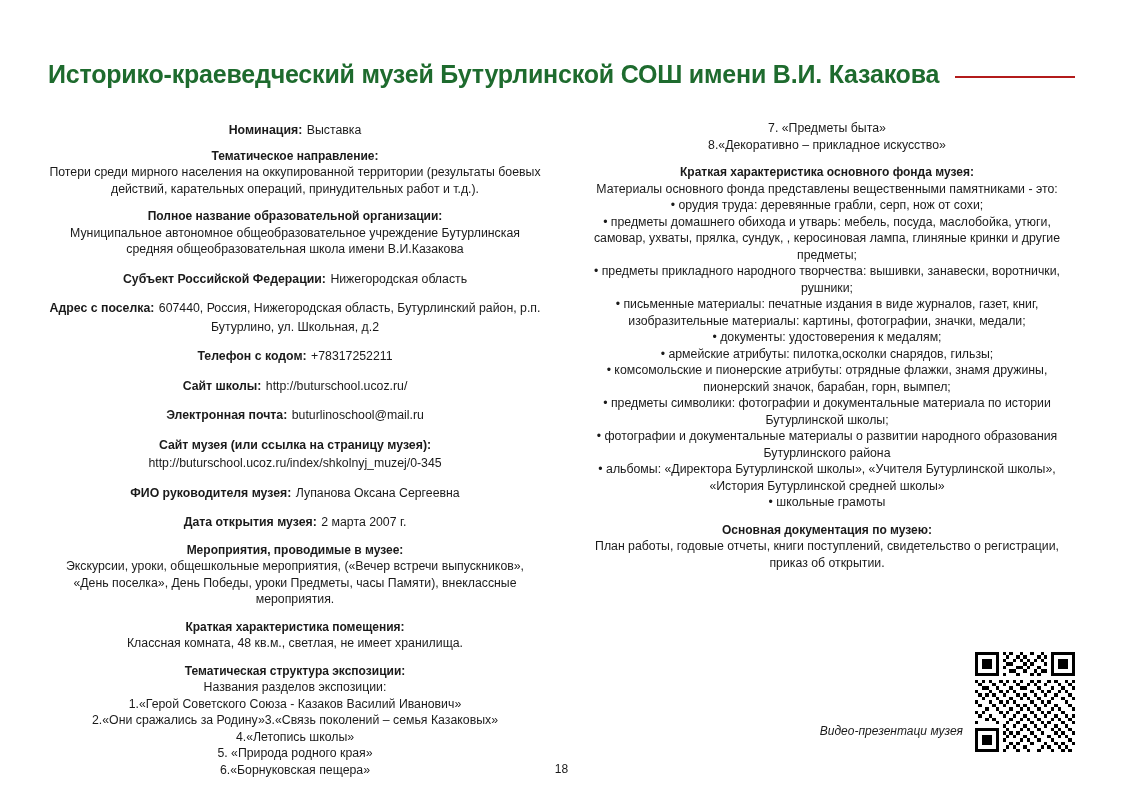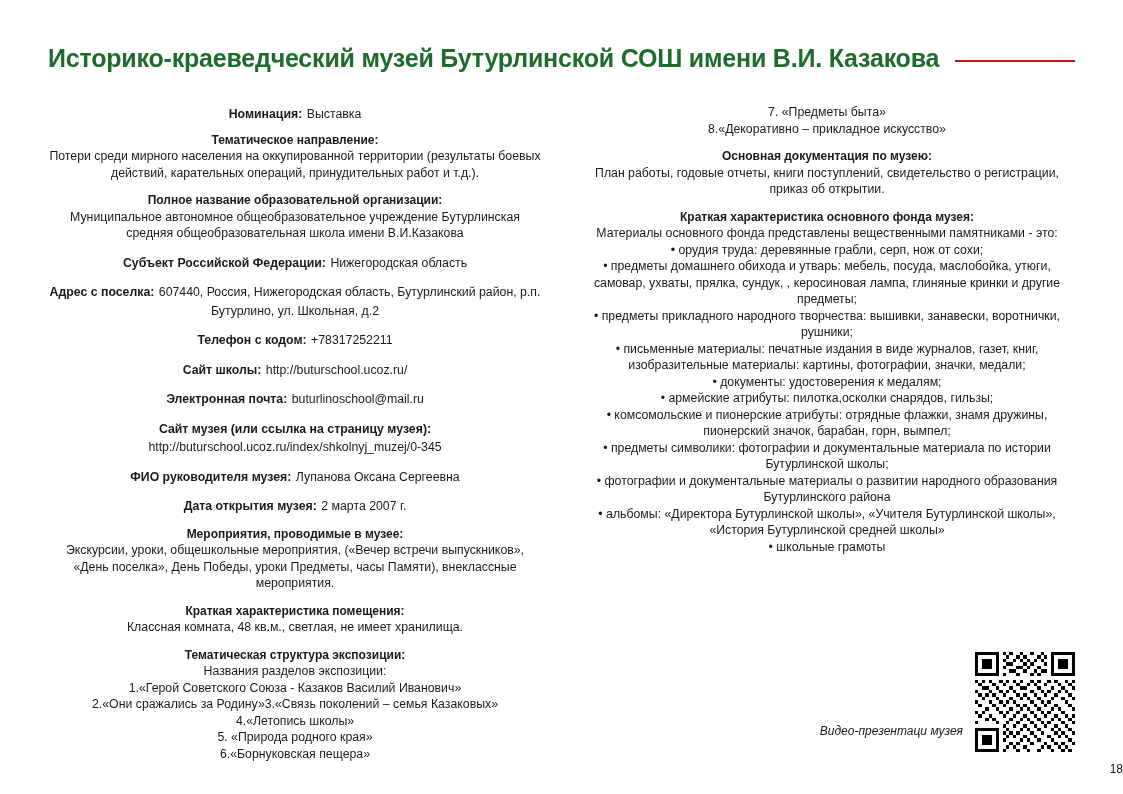--- a/index.html
+++ b/index.html
@@ -11,20 +11,21 @@
     height: 794px;
     background: #ffffff;
     font-family: "Liberation Sans", sans-serif;
     color: #1a1a1a;
     position: relative;
     overflow: hidden;
   }
   .page {
     position: absolute;
     inset: 0;
+    margin-top: 16px;
   }
   .title-row {
     position: absolute;
     left: 48px;
     top: 44px;
     right: 48px;
     display: flex;
     align-items: center;
     gap: 16px;
   }
@@ -95,21 +96,21 @@
     right: 160px;
     bottom: 56px;
     font-size: 12px;
     font-style: italic;
   }
   .page-number {
     position: absolute;
     left: 0;
     right: 0;
     bottom: 18px;
-    text-align: right;
+    text-align: center;
     font-size: 12px;
   }
   .tight {
     margin-bottom: 9px;
   }
 </style>
 </head>
 <body>
 
 <div class="page">
@@ -200,43 +201,43 @@
         </div>
       </div>
 
     </div>
 
     <div class="col">
 
       <div class="block">
         <div class="txt">7. «Предметы быта»</div>
         <div class="txt">8.«Декоративно – прикладное искусство»</div>
-      </div>
-
-      <div class="block">
-        <div class="lbl">Основная документация по музею:</div>
-        <div class="txt">План работы, годовые отчеты, книги поступлений, свидетельство о регистрации, приказ об открытии.</div>
       </div>
 
       <div class="block">
         <div class="lbl">Краткая характеристика основного фонда музея:</div>
         <div class="txt">Материалы основного фонда представлены вещественными памятниками - это:</div>
         <div class="bullets">
           <div>• орудия труда: деревянные грабли, серп, нож от сохи;</div>
           <div>• предметы домашнего обихода и утварь: мебель, посуда, маслобойка, утюги, самовар, ухваты, прялка, сундук, , керосиновая лампа, глиняные кринки и другие предметы;</div>
           <div>• предметы прикладного народного творчества: вышивки, занавески, воротнички, рушники;</div>
           <div>• письменные материалы: печатные издания в виде журналов, газет, книг, изобразительные материалы: картины, фотографии, значки, медали;</div>
           <div>• документы: удостоверения к медалям;</div>
           <div>• армейские атрибуты: пилотка,осколки снарядов, гильзы;</div>
           <div>• комсомольские и пионерские атрибуты: отрядные флажки, знамя дружины, пионерский значок, барабан, горн, вымпел;</div>
           <div>• предметы символики: фотографии и документальные материала по истории Бутурлинской школы;</div>
           <div>• фотографии и документальные материалы о развитии народного образования Бутурлинского района</div>
           <div>• альбомы: «Директора Бутурлинской школы», «Учителя Бутурлинской школы», «История Бутурлинской средней школы»</div>
           <div>• школьные грамоты</div>
         </div>
+      </div>
+
+      <div class="block">
+        <div class="lbl">Основная документация по музею:</div>
+        <div class="txt">План работы, годовые отчеты, книги поступлений, свидетельство о регистрации, приказ об открытии.</div>
       </div>
 
     </div>
   </div>
 
   <div class="qr-caption">Видео-презентаци музея</div>
 
   <svg class="qr" viewBox="0 0 29 29" shape-rendering="crispEdges">
     <rect width="29" height="29" fill="#ffffff"></rect>
     <g fill="#000000">

